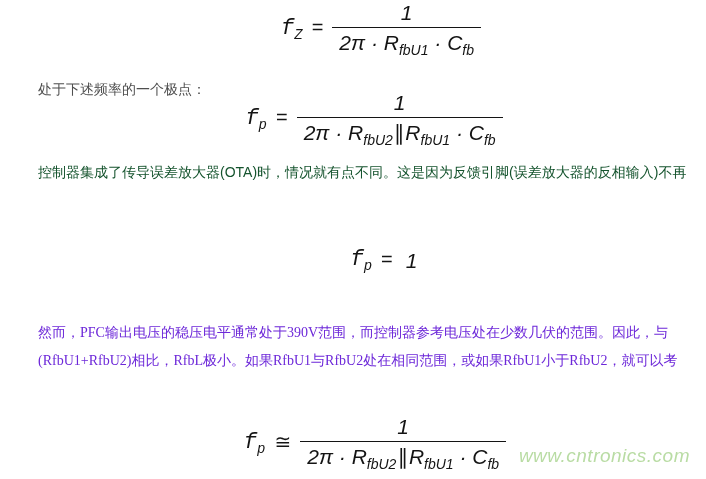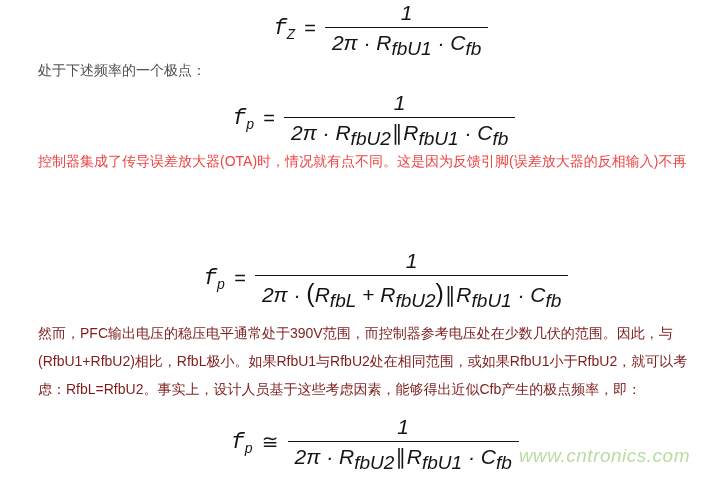--- a/index.html
+++ b/index.html
@@ -55,30 +55,30 @@
     line-height: 1;
     padding: 2px 4px 4px;
   }
   .frac .den {
     border-top: 1px solid #141414;
     font-size: 21px;
     line-height: 1.25;
     padding: 2px 7px 0;
     white-space: pre;
   }
-  .den sub, .formula sub { font-size: 19px; font-style: italic; }
+  .den sub, .formula sub { font-size: 14px; font-style: italic; }
   .den .par { font-style: normal; padding: 0 1px; }
   .den .big { font-style: normal; font-size: 25px; }
 
   .shift-f1 { transform: translateX(28px); top: 0; }
   .shift-f2 { transform: translateX(21px); top: 90px; }
   .shift-f3 { transform: translateX(33px); top: 248px; }
   .shift-f4 { transform: translateX(22px); top: 414px; }
 
-  .t-intro { top: 56px; }
+  .t-intro { top: 76px; font-family: Liberation Mono, monospace; }
   .p-ota   { top: 147px; }
   .p-pfc   { top: 319px; }
 
   
   .watermark {
     position: absolute;
     right: 16px;
     bottom: 12px;
     font-size: 19px;
     letter-spacing: 0.5px;
@@ -103,37 +103,35 @@
 
 <div class="formula shift-f2" style="color: rgb(20, 20, 20);">
   <span class="lhs"><span>f</span><sub>p</sub></span>
   <span class="rel">=</span>
   <span class="frac">
     <span class="num">1</span>
     <span class="den"><span>2π · R</span><sub>fbU2</sub><span class="par">∥</span><span>R</span><sub>fbU1</sub><span> · C</span><sub>fb</sub></span>
   </span>
 </div>
 
-<div class="text-block p-ota" style="color: #ef4444;">
+<div class="text-block p-ota" style="color: #14532d; margin-top: 11px;">
   <div class="text-line">控制器集成了传导误差放大器(OTA)时，情况就有点不同。这是因为反馈引脚(误差放大器的反相输入)不再</div>
 </div>
 
 <div class="formula shift-f3" style="color: rgb(20, 20, 20);">
   <span class="lhs"><span>f</span><sub>p</sub></span>
   <span class="rel">=</span>
   <span class="frac">
     <span class="num">1</span>
-    <span class="den"><span>2π · </span><span class="big">(</span><span>R</span><sub>fbL</sub><span> + R</span><sub>fbU2</sub><span class="big">)</span><span class="par">∥</span><span>R</span><sub>fbU1</sub><span> · C</span><sub>fb</sub></span>
   </span>
 </div>
 
-<div class="text-block p-pfc" style="color: #7f1d1d;">
+<div class="text-block p-pfc" style="color: #6d28d9; font-family: Liberation Serif, serif;">
   <div class="text-line">然而，PFC输出电压的稳压电平通常处于390V范围，而控制器参考电压处在少数几伏的范围。因此，与</div>
   <div class="text-line">(RfbU1+RfbU2)相比，RfbL极小。如果RfbU1与RfbU2处在相同范围，或如果RfbU1小于RfbU2，就可以考</div>
-  <div class="text-line">虑：RfbL=RfbU2。事实上，设计人员基于这些考虑因素，能够得出近似Cfb产生的极点频率，即：</div>
 </div>
 
 <div class="formula shift-f4" style="color: rgb(20, 20, 20);">
   <span class="lhs"><span>f</span><sub>p</sub></span>
   <span class="rel">≅</span>
   <span class="frac">
     <span class="num">1</span>
     <span class="den"><span>2π · R</span><sub>fbU2</sub><span class="par">∥</span><span>R</span><sub>fbU1</sub><span> · C</span><sub>fb</sub></span>
   </span>
 </div>

